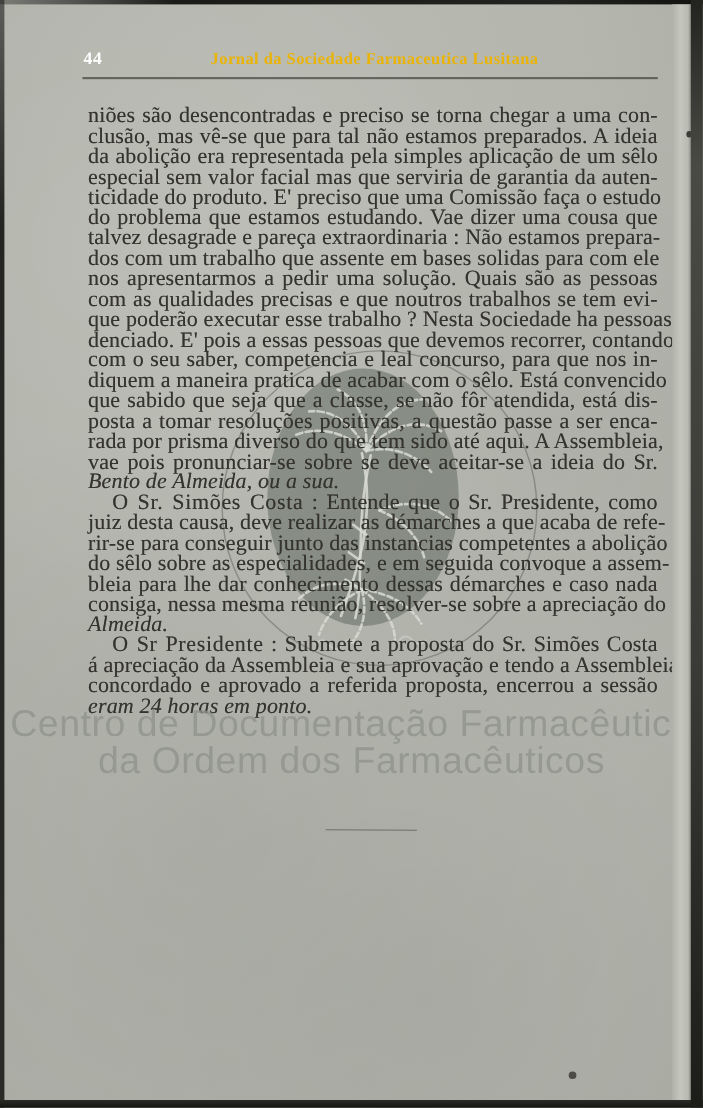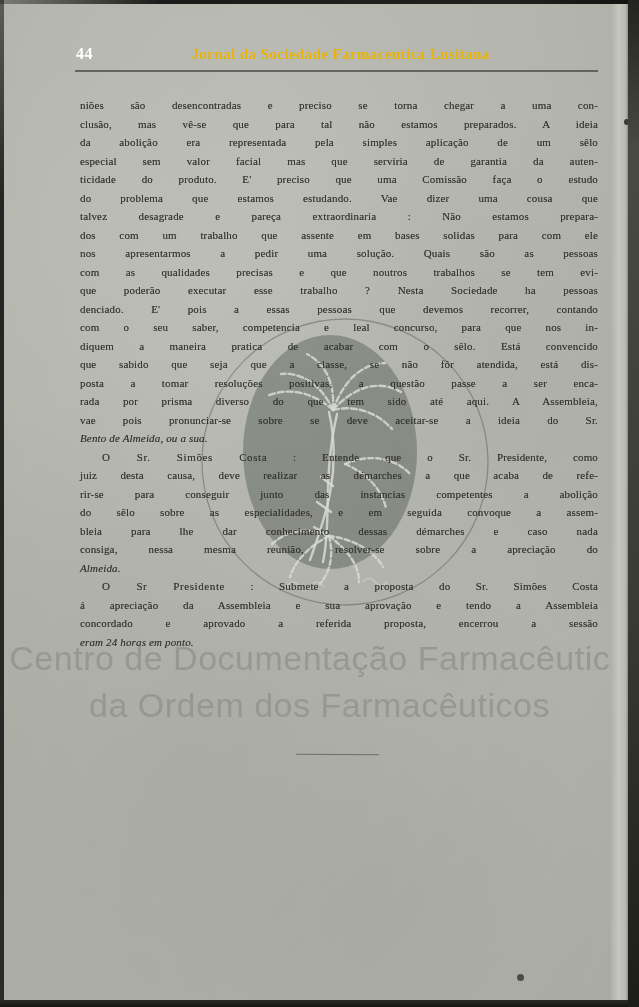--- a/index.html
+++ b/index.html
@@ -29,21 +29,21 @@
     position:absolute;left:42px;right:0;top:46px;text-align:center;font-weight:bold;
     font-size:15px;color:#eab308;letter-spacing:0.4px;z-index:5;
   }
   .header-rule{
     position:absolute;left:75px;top:70px;width:523px;height:2px;background:#4a4942;
     opacity:.75;z-index:5;
   }
   
   .text-block{
     position:absolute;left:80px;top:96px;width:518px;z-index:6;
-    font-size:11px;line-height:18.5px;color:#34332d;
+    font-size:20px;line-height:18.5px;color:#34332d;
     letter-spacing:0.15px;
     text-shadow:0 0 0.5px rgba(52,51,45,0.55);
   }
   .line{
     text-align:justify;
     -moz-text-align-last:justify;
     text-align-last:justify;
     white-space:nowrap;
     height:18.5px;
   }
@@ -54,21 +54,21 @@
   .line .bold{ font-weight:normal; letter-spacing:0.6px; }
   
   .stamp{ position:absolute;left:195px;top:312px;width:300px;height:300px;z-index:3; }
   
   .watermark{
     position:absolute;left:0;right:0;top:641px;z-index:8;pointer-events:none;
     font-family:"Liberation Sans","DejaVu Sans",sans-serif;
     color:#8f938b;text-align:center;opacity:0.78;
   }
   .watermark .wm1{font-size:34px;line-height:34px;letter-spacing:0.5px;}
-  .watermark .wm2{font-size:34px;line-height:34px;letter-spacing:0.5px;margin-top:13px;}
+  .watermark .wm2{font-size:34px;line-height:34px;letter-spacing:0.5px;}
   
   .divider{
     position:absolute;left:296px;top:754px;width:83px;height:1px;background:#6e6f68;z-index:6;
     transform:rotate(0.3deg);
   }
   
   .edge-top{
     position:absolute;left:0;right:0;top:0;height:4px;z-index:9;
     background:linear-gradient(to right, rgba(18,18,16,0.35), rgba(18,18,16,0.95) 25%, rgba(18,18,16,0.9) 80%, rgba(18,18,16,1));
   }

